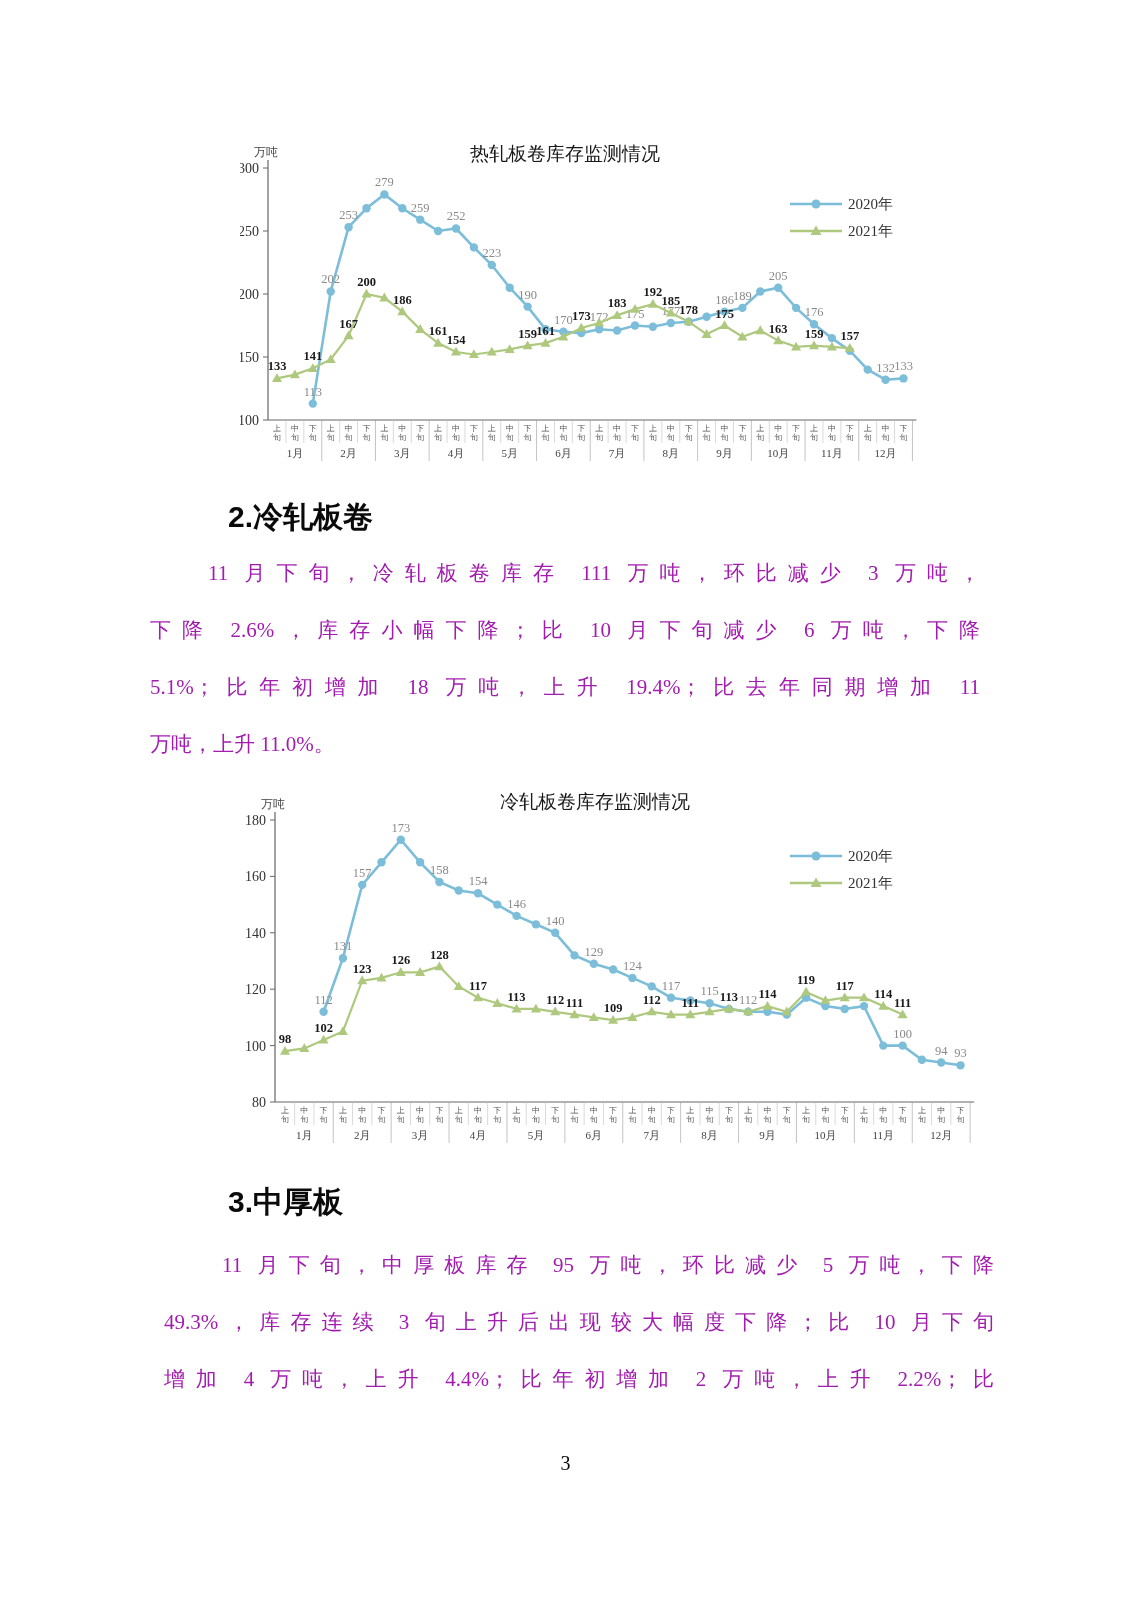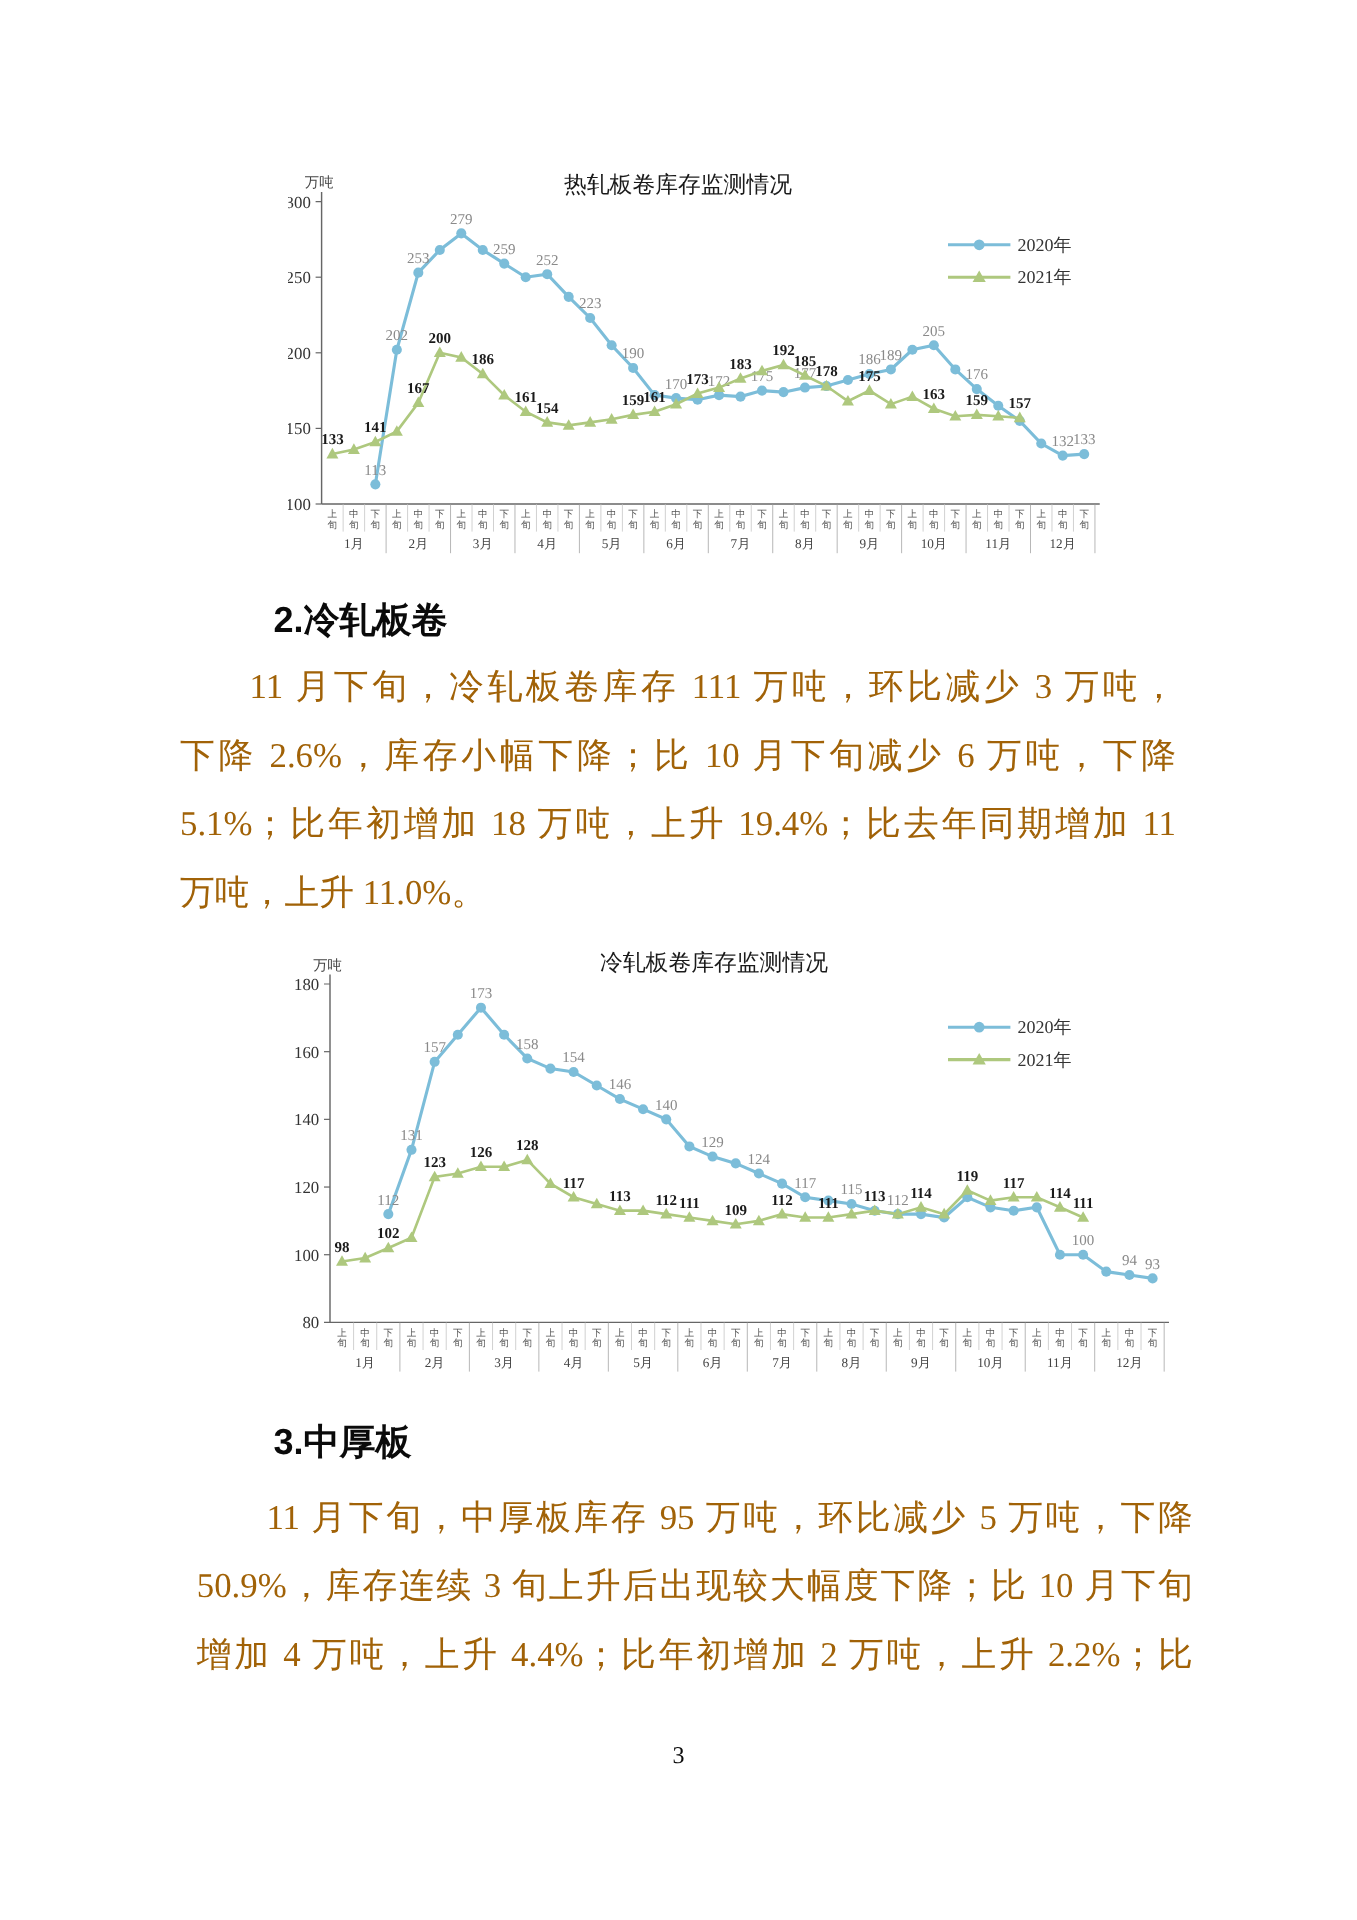--- a/index.html
+++ b/index.html
@@ -9,21 +9,21 @@
   }
   .abs{position:absolute;}
   .chart-box{position:absolute;}
   .chart-box svg{font-family:"Liberation Serif","DejaVu Serif",serif;}
   .sec-heading{
     font-family:"Liberation Sans","DejaVu Sans",sans-serif;
     font-size:30px;font-weight:700;color:#0a0a0a;white-space:nowrap;
   }
   .para{width:830px;}
   .para-line{
-    font-size:29px;color:#a16207;height:57px;line-height:57px;
+    font-size:21px;color:#a21caf;height:57px;line-height:57px;
     text-align:justify;text-align-last:justify;white-space:nowrap;
   }
   .para-line.first{text-indent:58px;}
   .para-line.last{text-align-last:left;}
   .page-num{
     left:0;top:1452px;width:1131px;text-align:center;
     font-size:20px;color:#0a0a0a;
   }
 </style>
 </head>
@@ -459,17 +459,17 @@
       <text x="608" y="83" font-size="15" fill="#333">2020年</text>
       <line x1="550" y1="105" x2="602" y2="105" stroke="#aec87e" stroke-width="2.6"></line>
       <path d="M576,99.5L581.5,109L570.5,109Z" fill="#aec87e"></path>
       <text x="608" y="110" font-size="15" fill="#333">2021年</text>
     </svg></div>
 
 <div class="abs sec-heading" style="left:228px;top:1182px;">3.中厚板</div>
 
 <div class="abs para" style="left:164px;top:1237px;">
   <div class="para-line first">11 月下旬，中厚板库存 95 万吨，环比减少 5 万吨，下降</div>
-  <div class="para-line">50.9%，库存连续 3 旬上升后出现较大幅度下降；比 10 月下旬</div>
+  <div class="para-line">49.3%，库存连续 3 旬上升后出现较大幅度下降；比 10 月下旬</div>
   <div class="para-line">增加 4 万吨，上升 4.4%；比年初增加 2 万吨，上升 2.2%；比</div>
 </div>
 
 <div class="abs page-num">3</div>
 
 </body></html>

